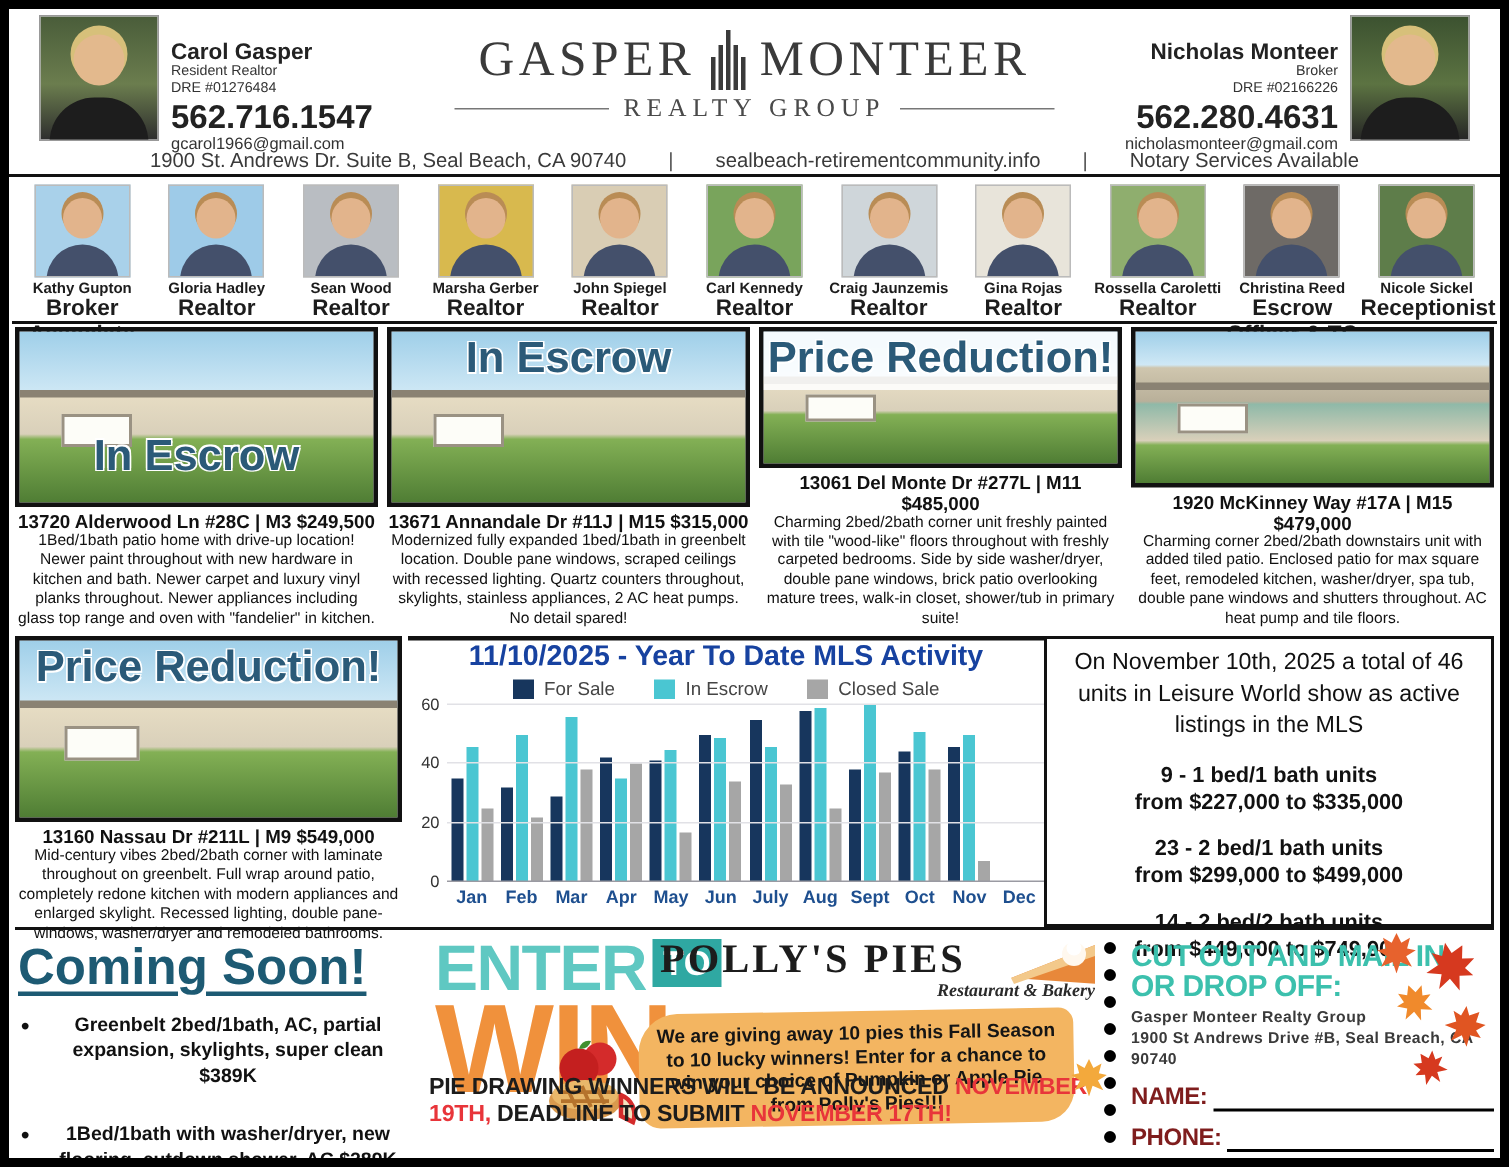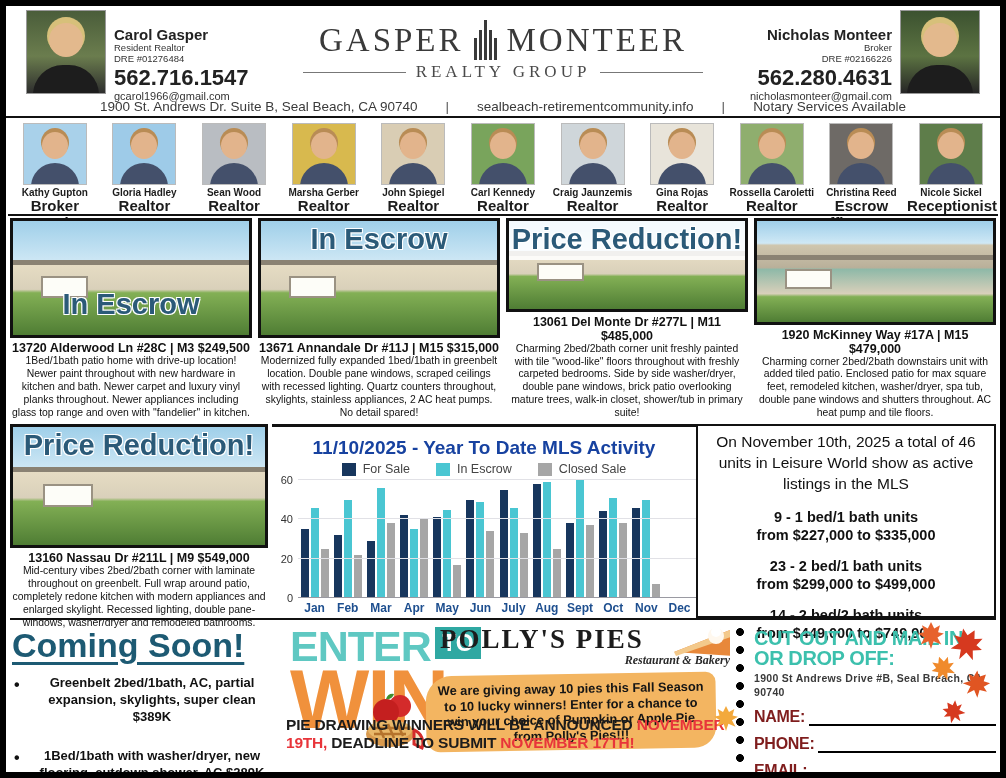--- a/index.html
+++ b/index.html
@@ -63,21 +63,21 @@
     font-size:29px; letter-spacing:0; text-shadow:-1px -1px 0 #fff,1px -1px 0 #fff,-1px 1px 0 #fff,1px 1px 0 #fff; z-index:3;}
   .banner.top { top:2px; } .banner.low { bottom:14px; }
   .banner.strip { top:0; background:rgba(255,255,255,.88); padding:2px 0 4px 0; }
   .prop-addr { font-size:12.5px; font-weight:bold; color:#111; text-align:center; margin-top:3px; }
   .prop-desc { font-size:10.4px; color:#111; text-align:center; line-height:1.24; padding:0 2px; }
 
   
   .mid { position:absolute; top:418px; left:4px; right:4px; height:194px; }
   .nassau { position:absolute; left:0; top:0; width:258px; }
   .nassau .photo { height:124px; }
-  .chart { position:absolute; left:262px; top:0; width:424px; height:194px; border-top:3px solid #111; padding-top:10px;}
+  .chart { position:absolute; left:262px; top:0; width:424px; height:194px; border-top:3px solid #111; padding-top:0;}
   .chart-title { text-align:center; font-size:19px; font-weight:bold; color:#1742a0; }
   .legend { display:flex; justify-content:center; gap:26px; margin:3px 0 4px 0; }
   .legend-item { display:flex; align-items:center; gap:7px; font-size:12.5px; color:#444; }
   .legend-swatch { width:14px; height:13px; display:inline-block; }
   .plot-wrap { position:relative; margin-left:26px; height:118px; }
   .gridline { position:absolute; left:0; right:0; height:1px; background:#e1e1e6; }
   .gridline.zero { background:#9a9aa2; }
   .ytick { position:absolute; right:100%; margin-right:5px; font-size:11px; color:#333; transform:translateY(50%); }
   .bars { position:absolute; inset:0; display:flex; }
   .bar-group { flex:1; display:flex; align-items:flex-end; justify-content:center; gap:2px; }
@@ -454,20 +454,21 @@
       </div>
     </div>
 
     <div class="cutout">
       <div class="cut-dots"></div>
       <div class="cut-title">
         <div>CUT OUT AND MAIL IN</div>
         <div>OR DROP OFF:</div>
       </div>
       <div class="cut-org">
+        <div>Gasper Monteer Realty Group</div>
         <div>1900 St Andrews Drive #B, Seal Breach, CA 90740</div>
       </div>
       <div class="field">
         <span class="field-label">NAME:</span>
         <span class="field-line"></span>
       </div>
       <div class="field">
         <span class="field-label">PHONE:</span>
         <span class="field-line"></span>
       </div>

